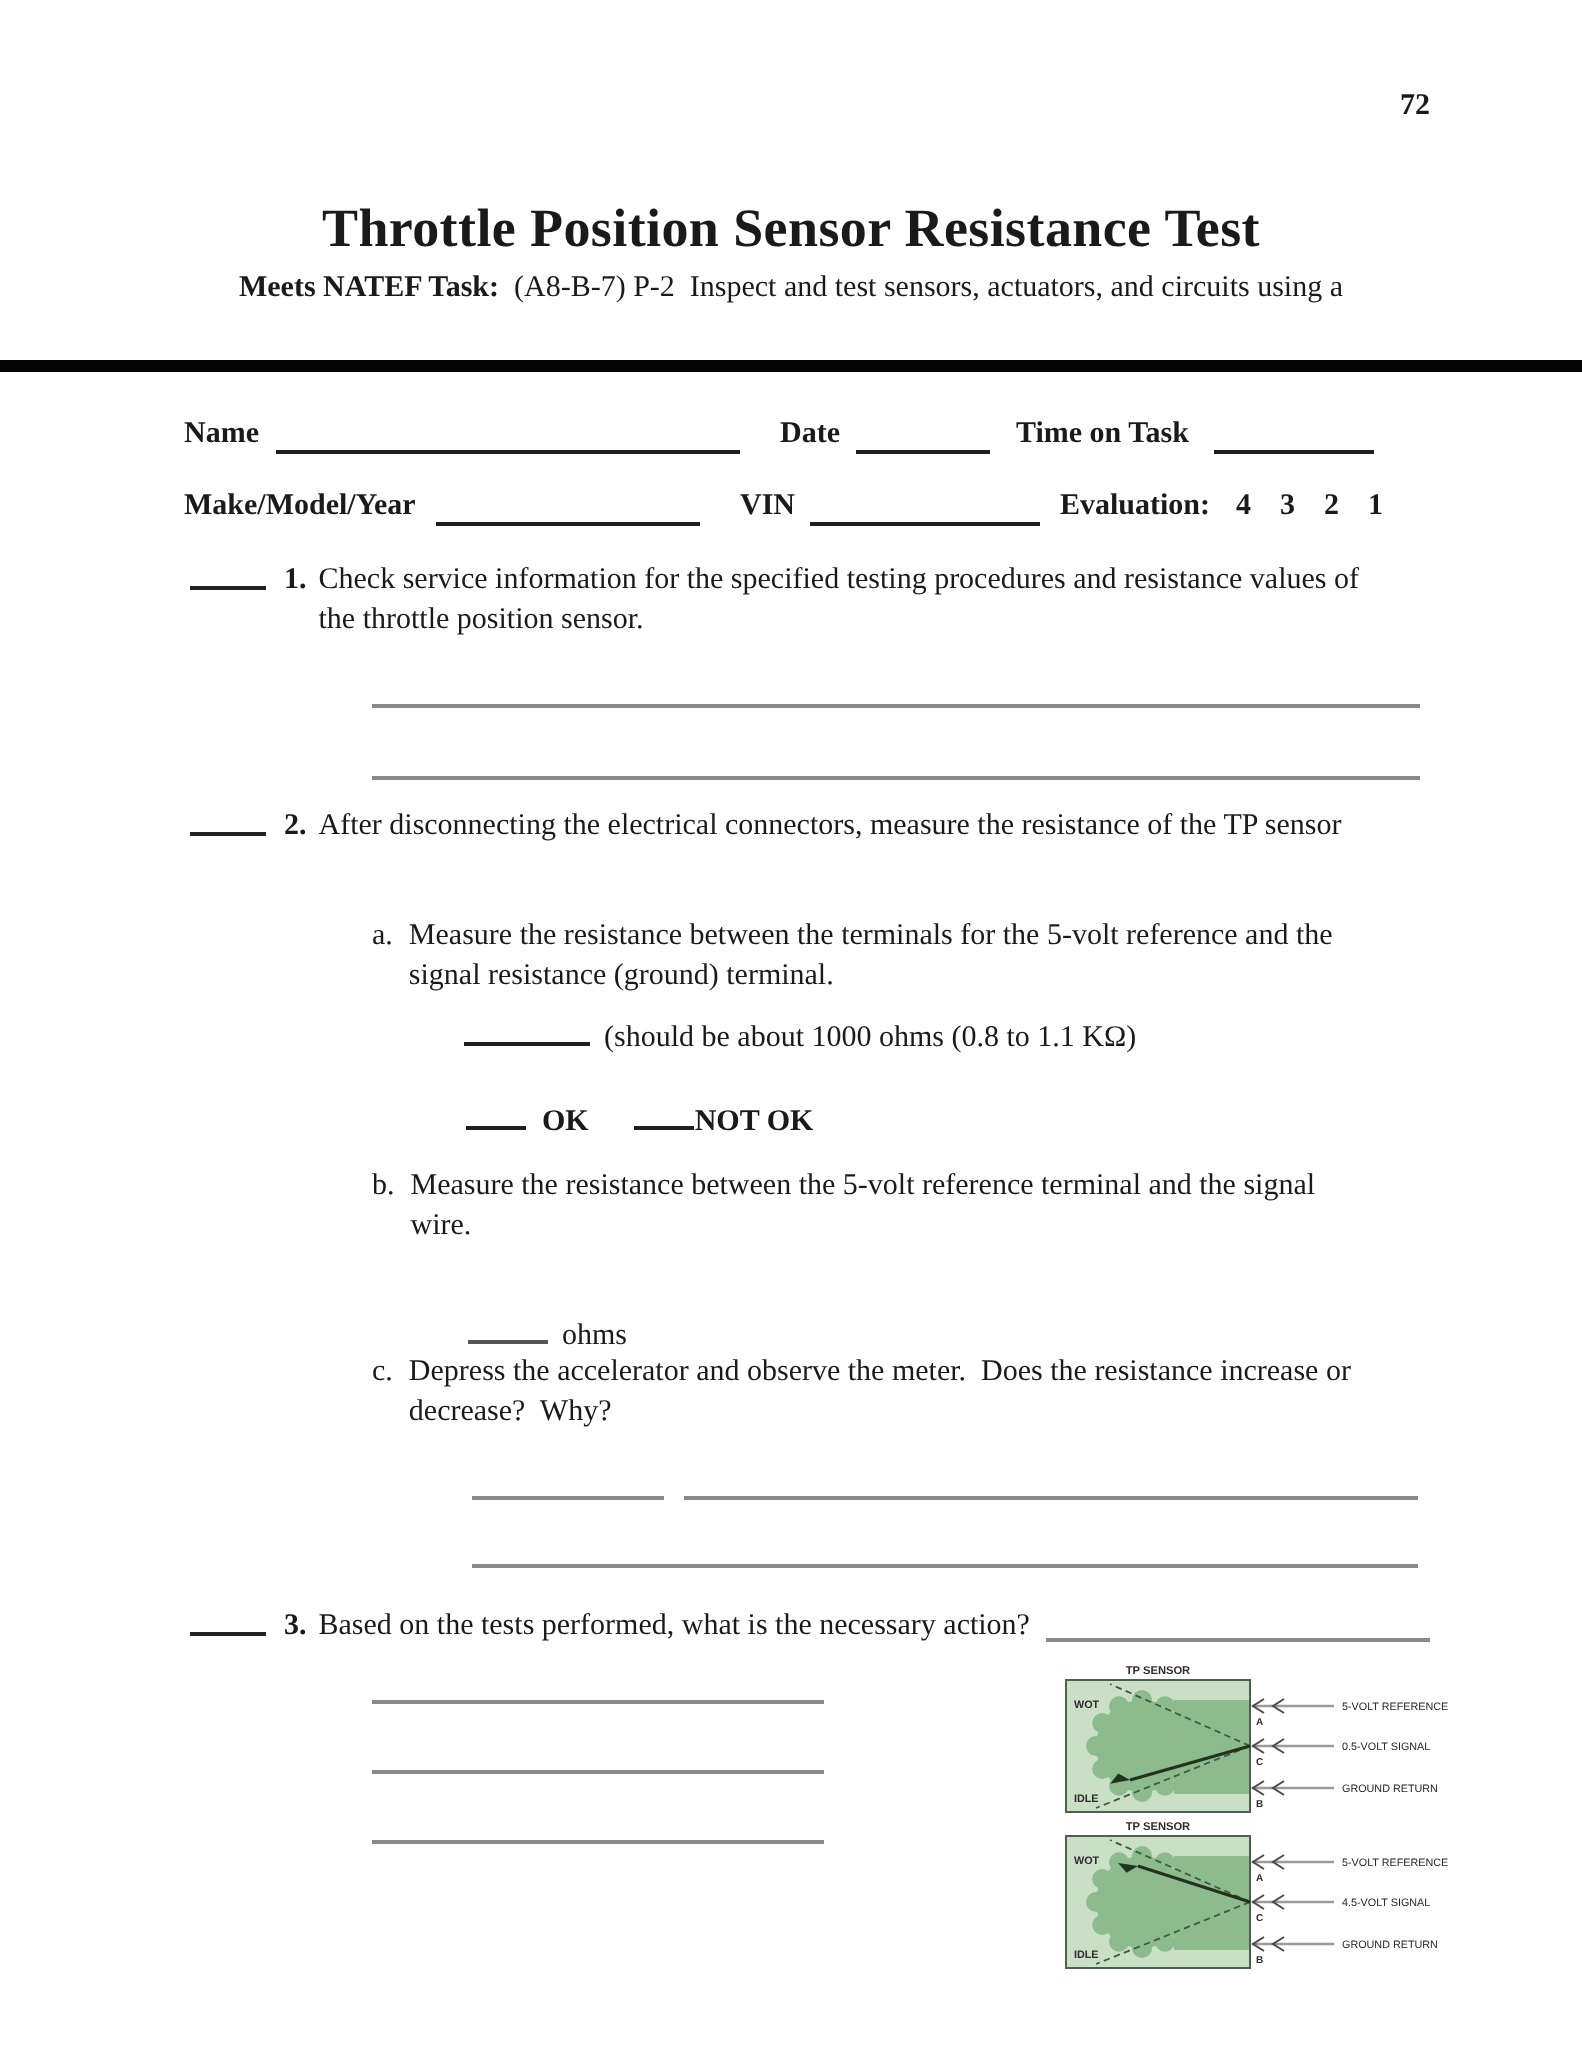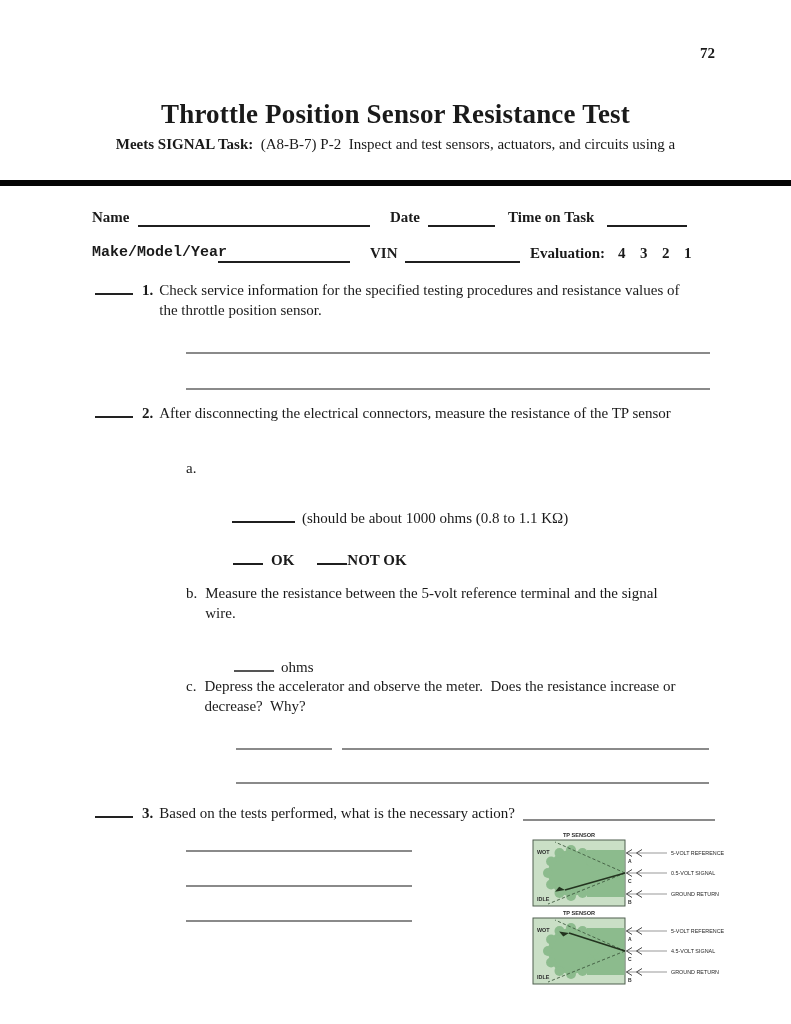--- a/index.html
+++ b/index.html
@@ -39,32 +39,32 @@
   .tp-label{font-family:"Liberation Sans","DejaVu Sans",sans-serif;font-size:5.4px;fill:#262626;}
 </style>
 </head>
 <body>
 
 <div class="page">
 
   <div class="abs page-num" style="left:680px;top:45px;margin-left:20px;">72</div>
 
   <div class="abs title" style="top:99px;text-align:center;">Throttle Position Sensor Resistance Test</div>
-  <div class="abs subline pre" style="top:136px;"><span class="b">Meets SIGNAL Task:</span><span>  (A8-B-7) P-2  Inspect and test sensors, actuators, and circuits using a</span></div>
+  <div class="abs subline pre" style="top:136px;"><span class="b">Meets NATEF Task:</span><span>  (A8-B-7) P-2  Inspect and test sensors, actuators, and circuits using a</span></div>
 
   <div class="abs rule" style="top:180px;"></div>
 
   <div class="abs b t15" style="left:92px;top:207px;">Name</div>
   <span class="abs bl" style="left:138px;top:210px;width:232px;"></span>
   <div class="abs b t15" style="left:390px;top:207px;">Date</div>
   <span class="abs bl" style="left:428px;top:210px;width:67px;"></span>
   <div class="abs b t15" style="left:508px;top:207px;">Time on Task</div>
   <span class="abs bl" style="left:607px;top:210px;width:80px;"></span>
 
-  <div class="abs b t15" style="left:92px;top:243px;font-family:Liberation Mono, monospace;">Make/Model/Year</div>
+  <div class="abs b t15" style="left:92px;top:243px;">Make/Model/Year</div>
   <span class="abs bl" style="left:218px;top:246px;width:132px;"></span>
   <div class="abs b t15" style="left:370px;top:243px;">VIN</div>
   <span class="abs bl" style="left:405px;top:246px;width:115px;"></span>
   <div class="abs b t15" style="left:530px;top:243px;">Evaluation:</div>
   <div class="abs b t15" style="left:618px;top:243px;">4</div>
   <div class="abs b t15" style="left:640px;top:243px;">3</div>
   <div class="abs b t15" style="left:662px;top:243px;">2</div>
   <div class="abs b t15" style="left:684px;top:243px;">1</div>
 
   <div class="abs item" style="left:95px;top:280px;width:620px;">
@@ -81,20 +81,24 @@
   <div class="abs item" style="left:95px;top:403px;width:620px;">
     <span class="lead-bl"></span>
     <span class="num">2.</span>
     <div>
       <div class="pre">After disconnecting the electrical connectors, measure the resistance of the TP sensor</div>
     </div>
   </div>
 
   <div class="abs subitem" style="left:186px;top:458px;width:525px;">
     <span class="letter">a.</span>
+    <div>
+      <div class="pre">Measure the resistance between the terminals for the 5-volt reference and the</div>
+      <div class="pre">signal resistance (ground) terminal.</div>
+    </div>
   </div>
 
   <div class="abs t15" style="left:232px;top:506px;">
     <span class="bl" style="width:63px;margin-right:7px;"></span><span>(should be about 1000 ohms (0.8 to 1.1 KΩ)</span>
   </div>
 
   <div class="abs t15 b" style="left:233px;top:548px;">
     <span class="bl" style="width:30px;margin-right:8px;"></span><span>OK</span><span class="bl" style="width:30px;margin-left:23px;"></span><span>NOT OK</span>
   </div>
 

